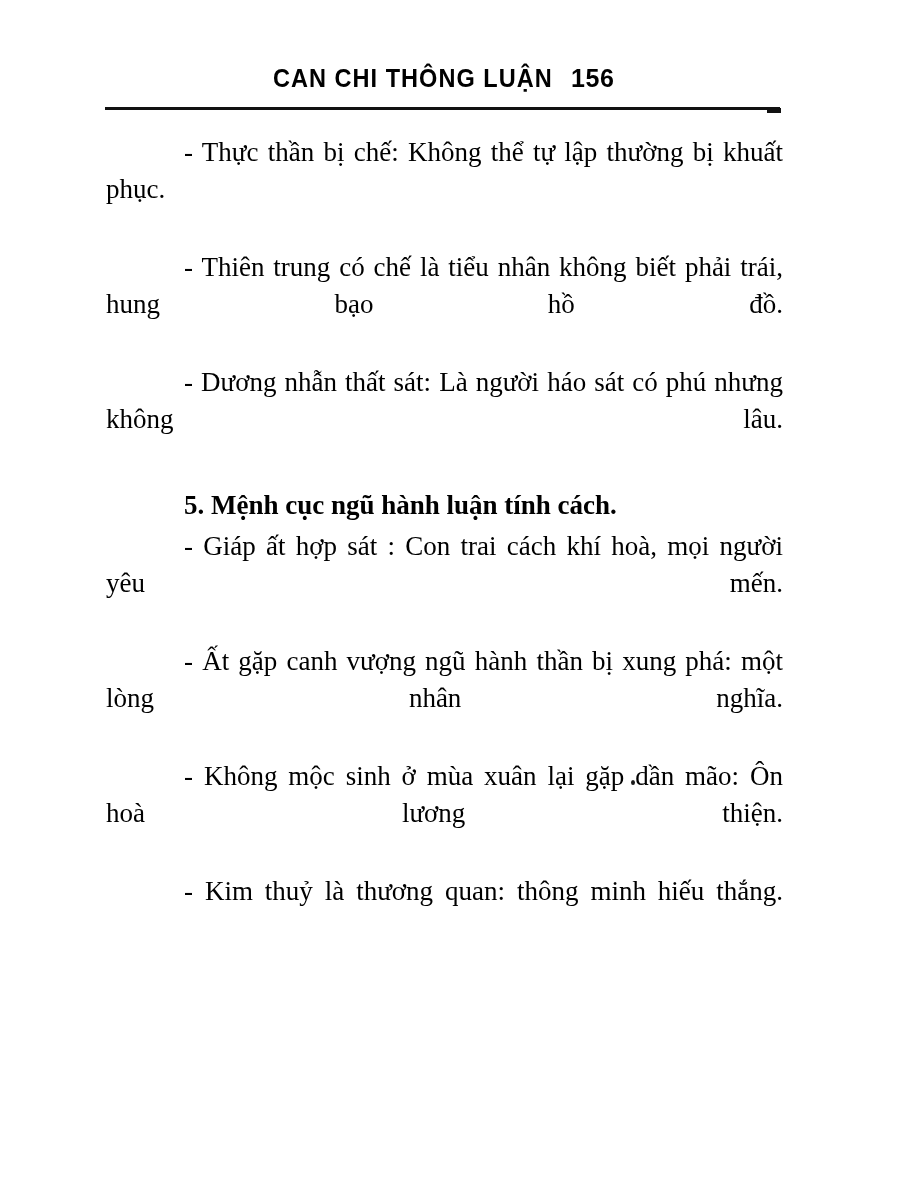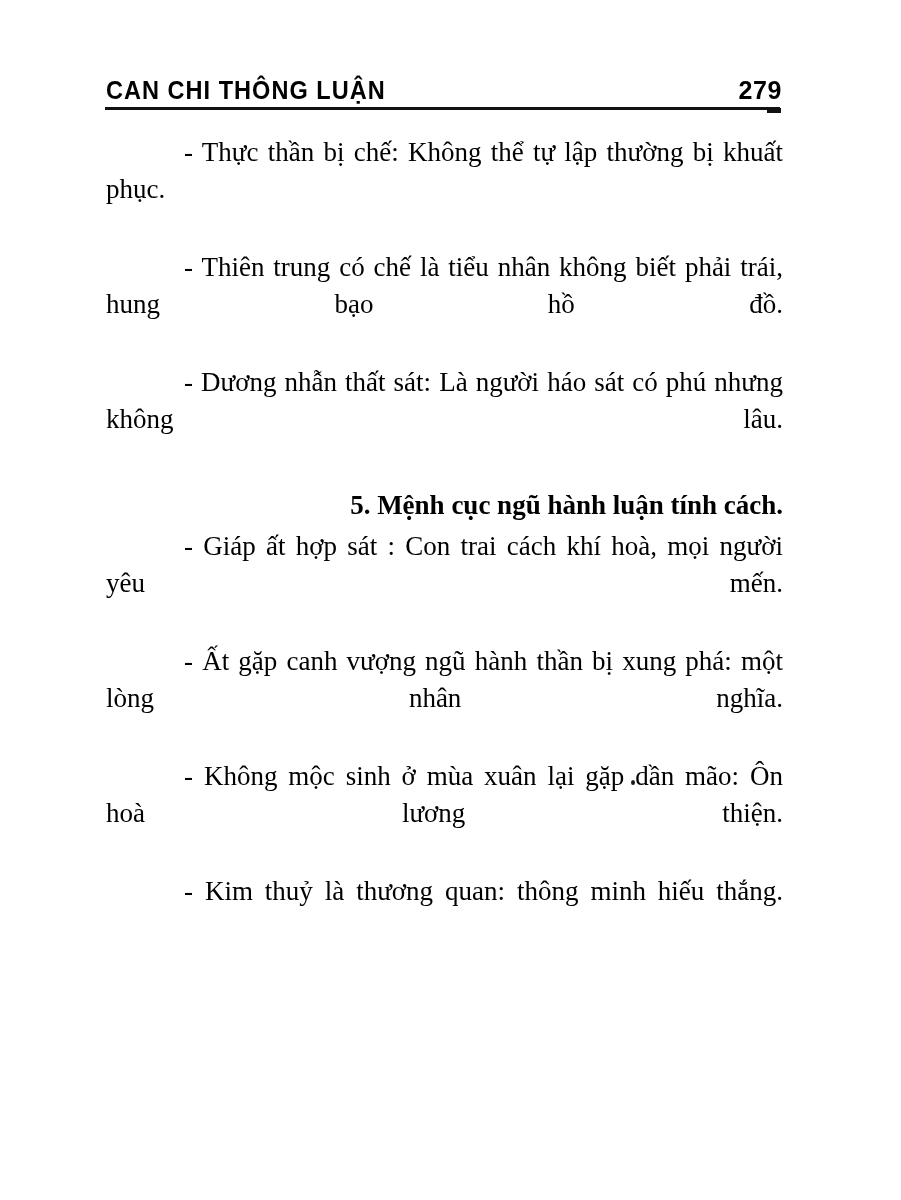--- a/index.html
+++ b/index.html
@@ -22,22 +22,21 @@
 
   
   .running-head {
     position: absolute;
     left: 106px;
     top: 66px;
     width: 676px;
     height: 34px;
     display: flex;
     align-items: baseline;
-    justify-content: space-between;
-    margin-top: 12px;
+    justify-content: center;
   }
 
   .head-title {
     font-family: "Liberation Sans", "DejaVu Sans", sans-serif;
     font-size: 25px;
     font-weight: 600;
     letter-spacing: 1.1px;
     line-height: 1;
     transform: scaleX(0.94);
     transform-origin: left bottom;
@@ -90,21 +89,21 @@
     word-spacing: 0.4px;
     hyphens: none;
   }
 
   .para:last-child {
     margin-bottom: 0;
   }
 
   .para.heading {
     font-weight: bold;
-    text-align: right;
+    text-align: left;
     text-indent: 78px;
     word-spacing: normal;
     margin-top: 12px;
   }
 
   
   .para::after {
     content: "";
     display: inline-block;
     width: 100%;
@@ -124,21 +123,21 @@
     border-radius: 50%;
   }
 </style>
 </head>
 <body>
 
 <div class="page">
 
   <div class="running-head">
     <span class="head-title">CAN CHI THÔNG LUẬN</span>
-    <span class="head-folio">279</span>
+    <span class="head-folio">156</span>
   </div>
 
   <div class="head-rule"></div>
 
   <div class="body-text">
       <p class="para">- Thực thần bị chế: Không thể tự lập thường bị khuất phục.</p>
       <p class="para">- Thiên trung có chế là tiểu nhân không biết phải trái, hung bạo hồ đồ.</p>
       <p class="para">- Dương nhẫn thất sát: Là người háo sát có phú nhưng không lâu.</p>
       <p class="para heading no-stretch">5. Mệnh cục ngũ hành luận tính cách.</p>
       <p class="para">- Giáp ất hợp sát : Con trai cách khí hoà, mọi người yêu mến.</p>

